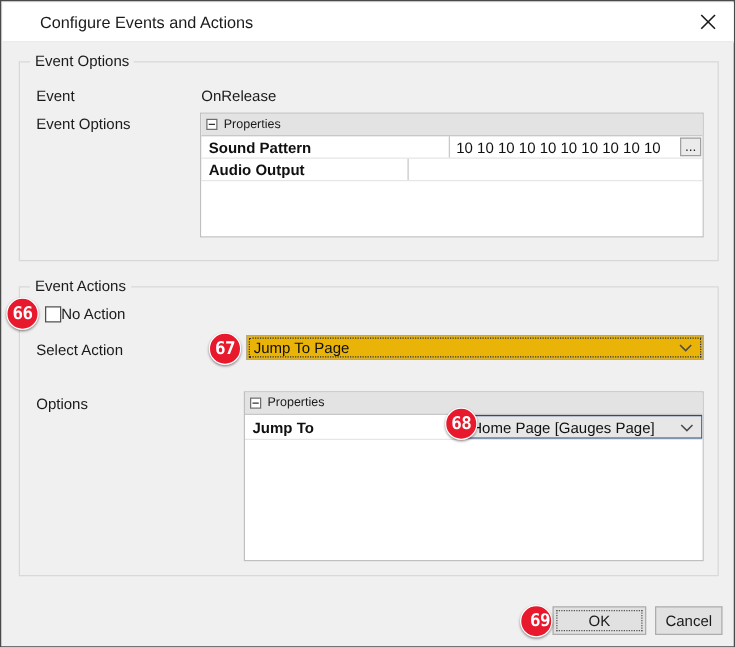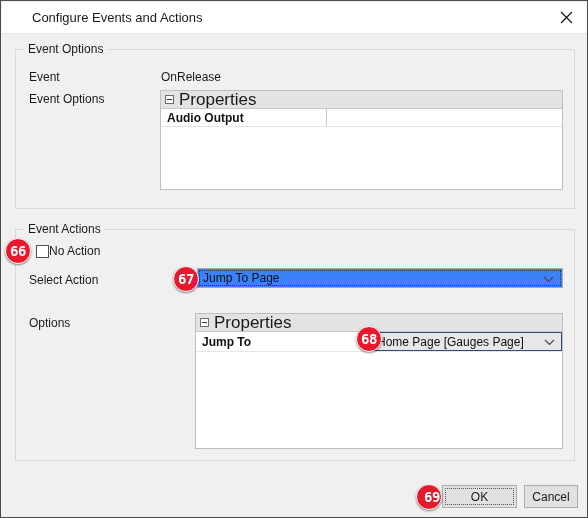--- a/index.html
+++ b/index.html
@@ -104,21 +104,21 @@
     flex: 0 0 auto;
   }
   .expander::before {
     content: "";
     position: absolute;
     left: 1px; right: 1px; top: 3px;
     height: 1px;
     background: #333333;
   }
   .propgrid-header-label {
-    font-size: 17px;
+    font-size: 10px;
     color: #1a1a1a;
     line-height: 1;
   }
   .prop-row {
     position: relative;
     height: 18px;
     border-bottom: 1px solid #e6e6e6;
     display: flex;
     box-sizing: border-box;
   }
@@ -203,21 +203,21 @@
   }
   .checkbox-label {
     font-size: 12px;
     color: #1a1a1a;
     white-space: nowrap;
   }
 
   
   .combobox {
     position: absolute;
-    background: #3b82f6;
+    background: #eab308;
     border: 1px solid #a6a6a6;
     box-sizing: border-box;
   }
   .combobox-inner {
     position: absolute;
     left: 1px; top: 1px; right: 1px; bottom: 1px;
     border: 1px dotted #333333;
     box-sizing: border-box;
     display: flex;
     align-items: center;
@@ -296,20 +296,27 @@
   <div class="field-label" style="left:28px; top:69px;">Event</div>
   <div class="field-label" style="left:160px; top:69px;">OnRelease</div>
   <div class="field-label" style="left:28px; top:91px;">Event Options</div>
 
   <div class="propgrid" style="left:159px; top:89px; width:403px; height:100px;">
     <div class="propgrid-header">
       <span class="expander"></span>
       <span class="propgrid-header-label">Properties</span>
     </div>
 
+    <div class="prop-row">
+      <div class="prop-name" style="width:199px;">Sound Pattern</div>
+      <div class="prop-value">
+        <span>10 10 10 10 10 10 10 10 10 10</span>
+        <span class="ellipsis-btn">...</span>
+      </div>
+    </div>
 
     <div class="prop-row">
       <div class="prop-name" style="width:166px;">Audio Output</div>
       <div class="prop-value">
         <span></span>
       </div>
     </div>
 
     <div class="propgrid-body-fill" style="height:44px;"></div>
   </div>
@@ -360,17 +367,17 @@
 
   <div class="btn" style="left:441px; top:484px; width:75px; height:23px;">
     <span>OK</span>
     <span class="btn-focus-ring"></span>
   </div>
   <div class="btn" style="left:523px; top:484px; width:54px; height:23px;">
     <span>Cancel</span>
   </div>
 
   <div class="badge" style="left:4px; top:237px;">66</div>
-  <div class="badge" style="left:172px; top:265px;">67</div>
+  <div class="badge" style="left:166px; top:265px;">67</div>
   <div class="badge" style="left:355px; top:325px;">68</div>
   <div class="badge" style="left:415px; top:483px;padding-left:6px;">69</div>
 
 </div>
 
 </body></html>

